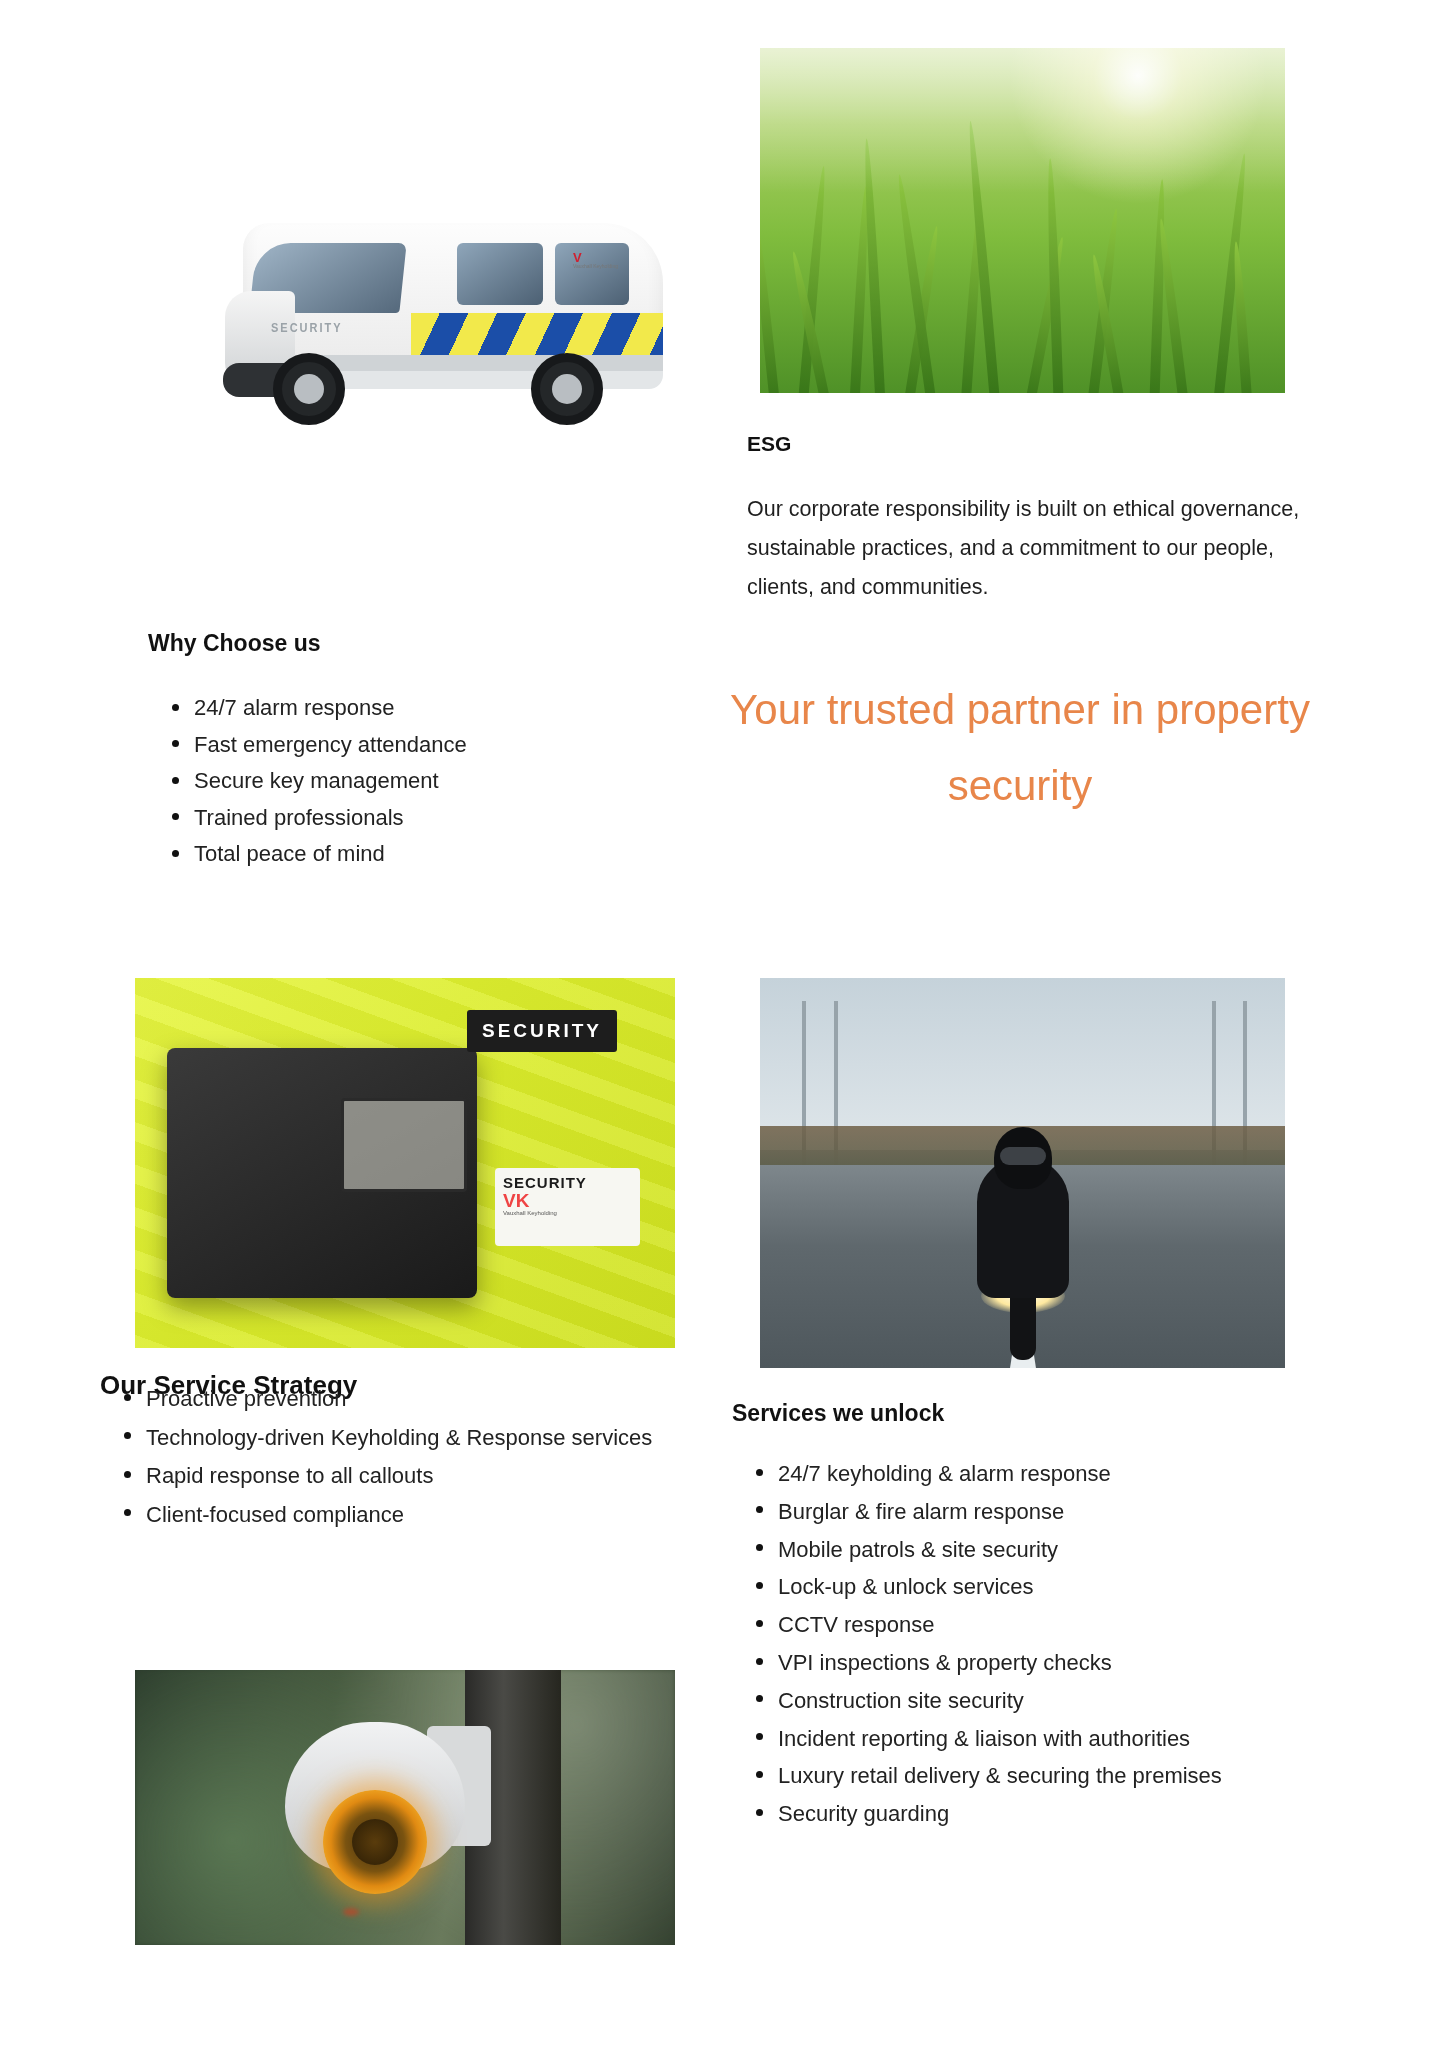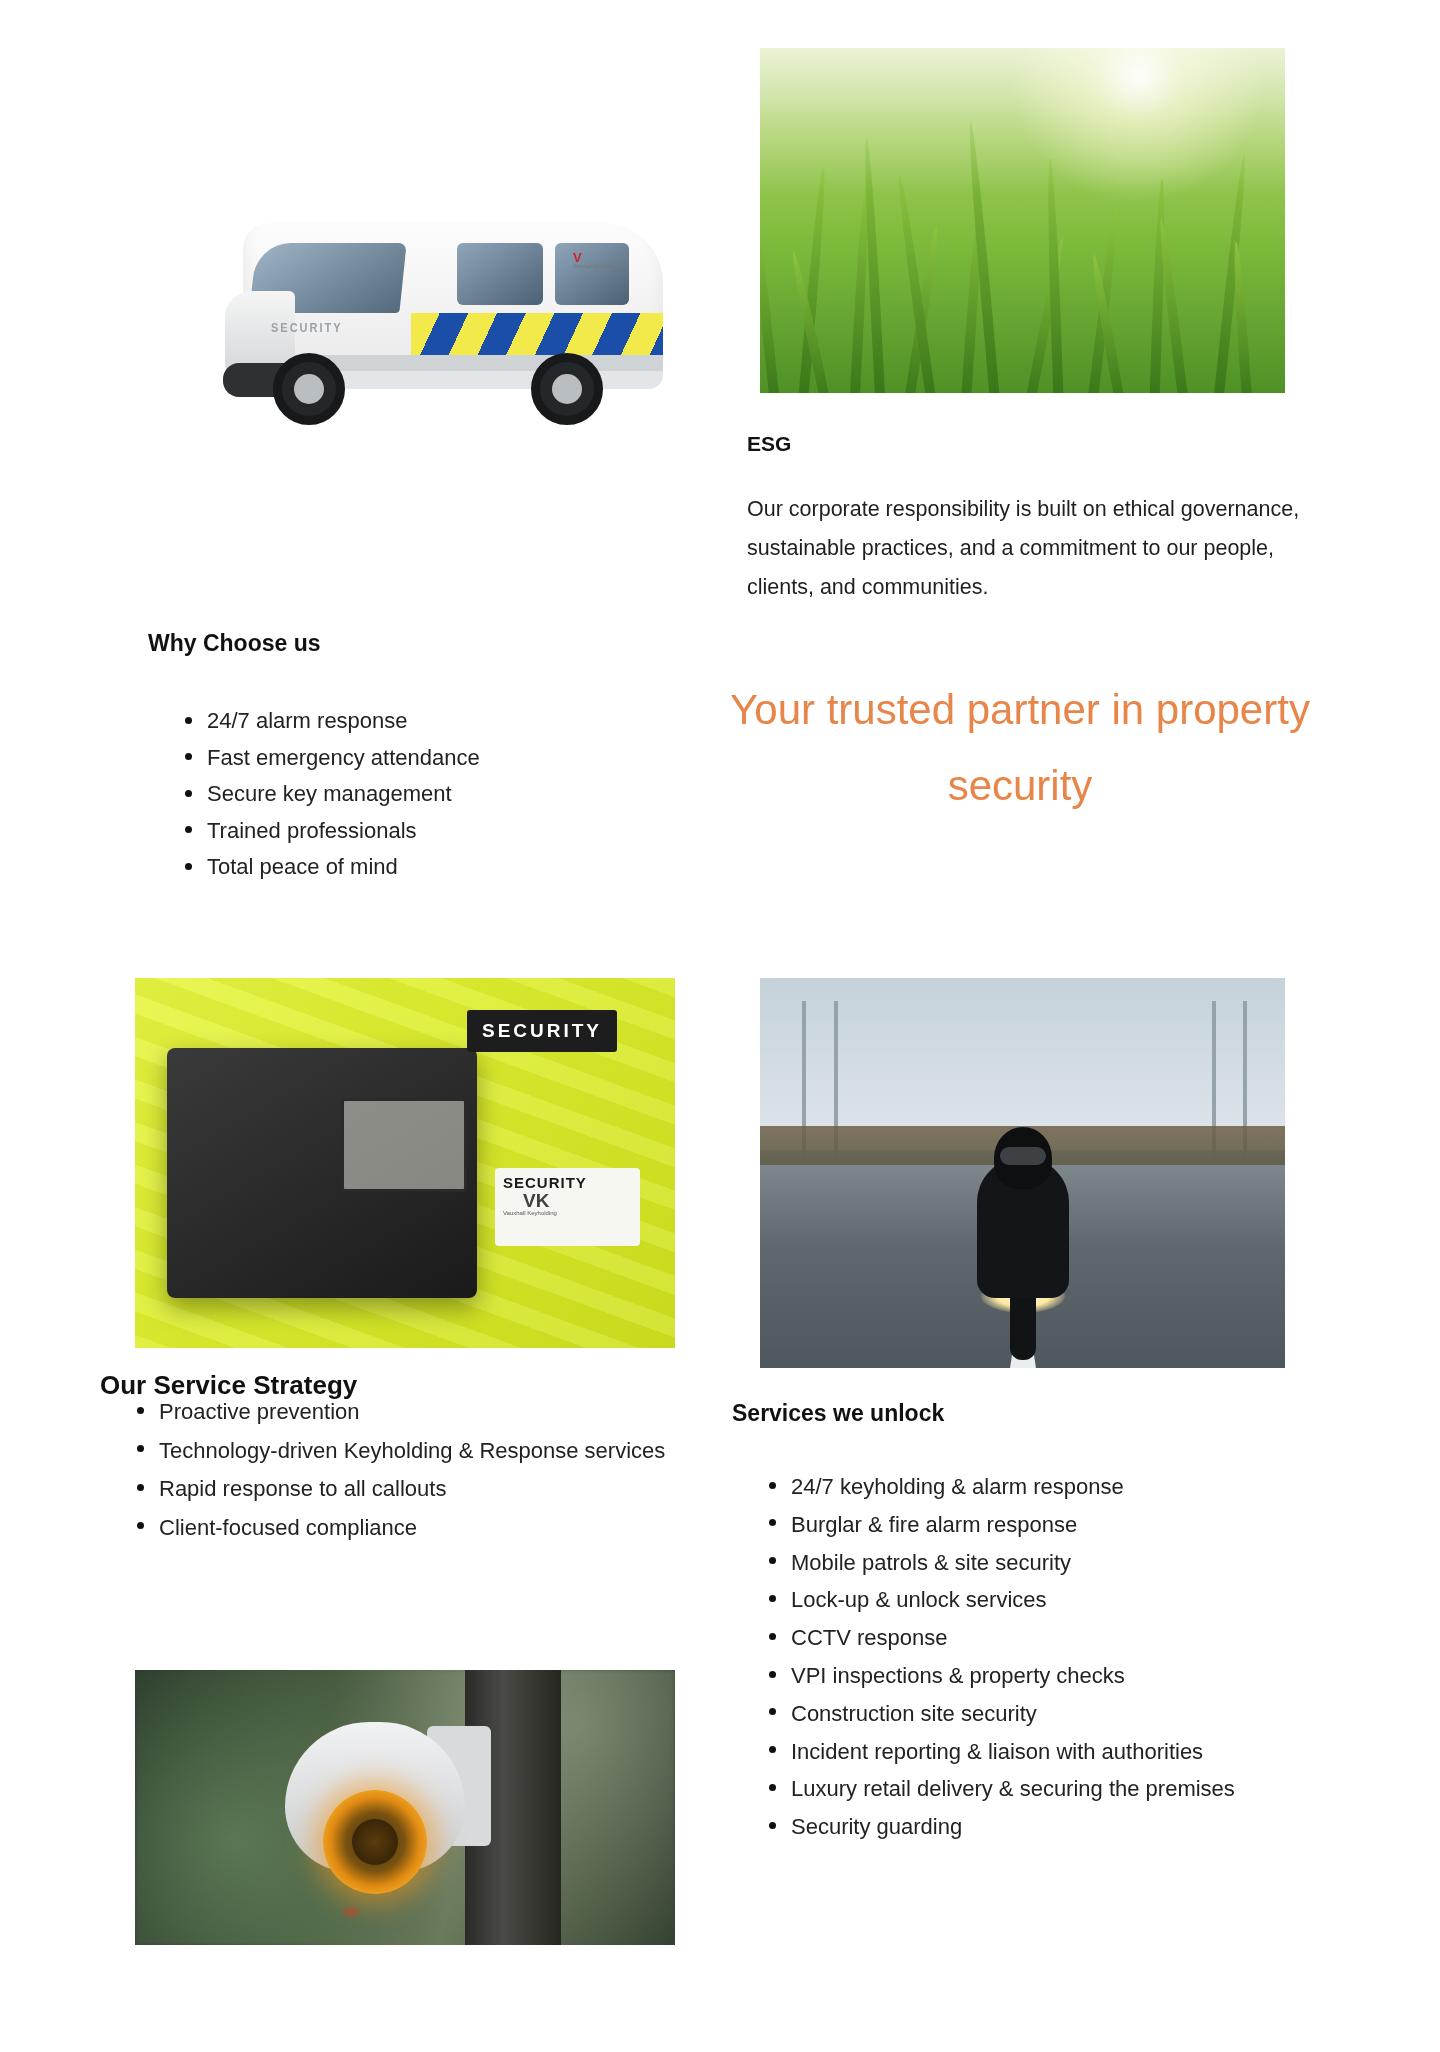--- a/index.html
+++ b/index.html
@@ -25,21 +25,21 @@
 
   
   .block { position: absolute; }
 
   .heading {
     font-weight: bold;
     color: #111111;
   }
 
   ul.bullets {
-    margin: 13px;
+    margin: 0;
     padding: 0 0 0 46px;
     list-style: none;
   }
   ul.bullets li {
     position: relative;
     color: #222222;
     margin: 0 0 0 0;
   }
   ul.bullets li::before {
     content: "";
@@ -235,21 +235,21 @@
   .pouch .card {
     position: absolute;
     left: 360px; top: 190px;
     width: 145px; height: 78px;
     background: #f7f7f2;
     border-radius: 4px;
     padding: 6px 8px;
     box-sizing: border-box;
   }
   .pouch .card .c1 { color:#1b1b1b; font-weight:bold; font-size:15px; letter-spacing:1px;}
-  .pouch .card .c2 { color:#404040; font-weight:bold; font-size:19px; line-height:1;margin-left:20px;}
+  .pouch .card .c2 { color:#ef4444; font-weight:bold; font-size:19px; line-height:1;}
   .pouch .card .c3 { color:#555; font-size:6px; }
   .pouch .strap {
     position: absolute;
     left: 0; top: 0; width: 100%; height: 100%;
     background: repeating-linear-gradient(200deg, rgba(255,255,255,0.10) 0 18px, rgba(0,0,0,0.03) 18px 40px);
   }
 
   
   .bike {
     left: 760px; top: 978px;

